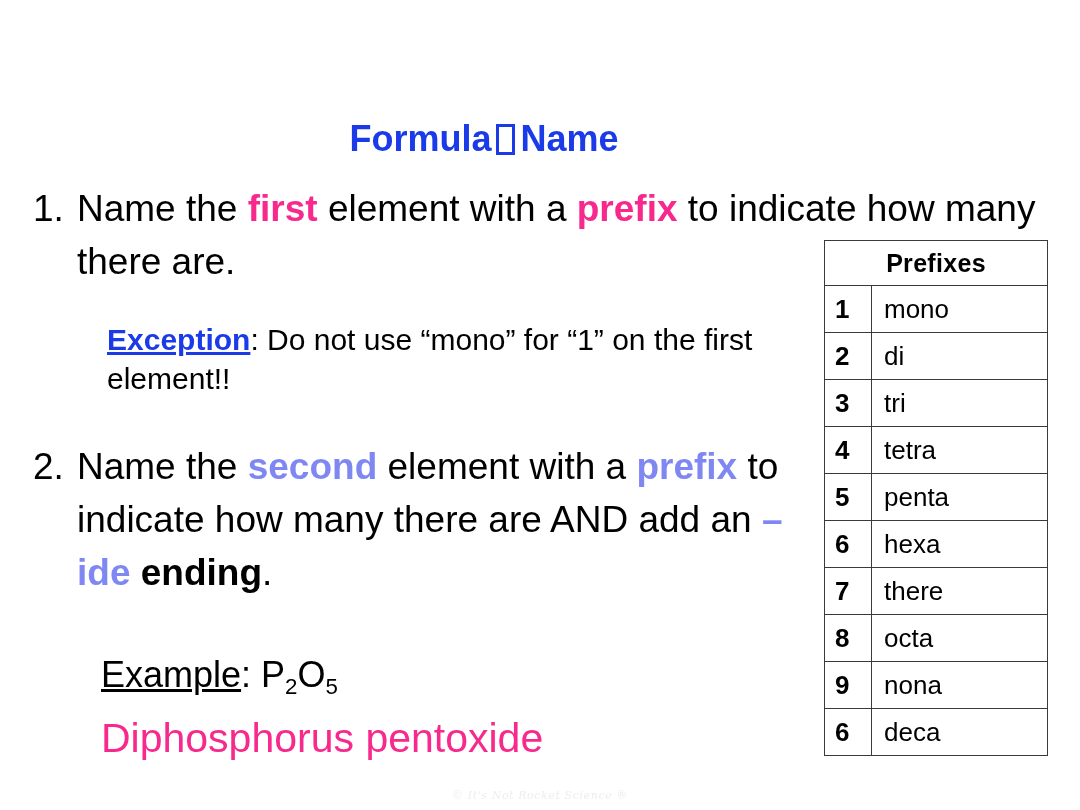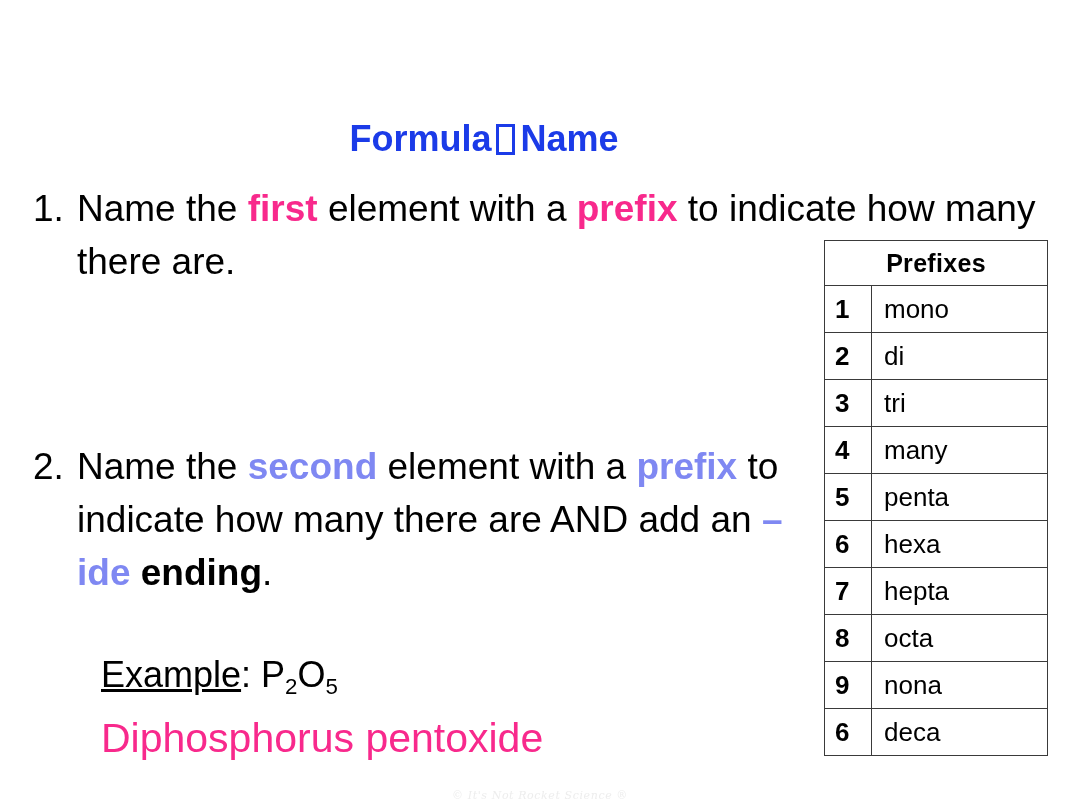--- a/index.html
+++ b/index.html
@@ -187,20 +187,23 @@
     <span>Formula</span><span class="tofu"></span><span>Name</span>
   </div>
 
   <div class="list-item" id="item1">
     <span class="list-num">1.</span>
     <div class="list-body">
       <span>Name the </span><span class="pink-b">first</span><span> element with a </span><span class="pink-b">prefix</span><span> to indicate how many there are.</span>
     </div>
   </div>
 
+  <div id="exception">
+    <span class="exc-word">Exception</span><span>: Do not use “mono” for “1” on the first element!!</span>
+  </div>
 
   <div class="list-item" id="item2">
     <span class="list-num">2.</span>
     <div class="list-body">
       <span>Name the </span><span class="peri-b">second</span><span> element with a </span><span class="peri-b">prefix</span><span> to indicate how many there are AND add an </span><span class="peri-b">–ide</span><span> </span><span class="black-b">ending</span><span>.</span>
     </div>
   </div>
 
   <div id="example">
     <span class="ex-word">Example</span><span>: </span><span><span>P</span><sub>2</sub><span>O</span><sub>5</sub></span>
@@ -222,33 +225,33 @@
         <tr>
           <td class="num">2</td>
           <td class="word">di</td>
         </tr>
         <tr>
           <td class="num">3</td>
           <td class="word">tri</td>
         </tr>
         <tr>
           <td class="num">4</td>
-          <td class="word">many</td>
+          <td class="word">tetra</td>
         </tr>
         <tr>
           <td class="num">5</td>
           <td class="word">penta</td>
         </tr>
         <tr>
           <td class="num">6</td>
           <td class="word">hexa</td>
         </tr>
         <tr>
           <td class="num">7</td>
-          <td class="word">hepta</td>
+          <td class="word">there</td>
         </tr>
         <tr>
           <td class="num">8</td>
           <td class="word">octa</td>
         </tr>
         <tr>
           <td class="num">9</td>
           <td class="word">nona</td>
         </tr>
         <tr>

